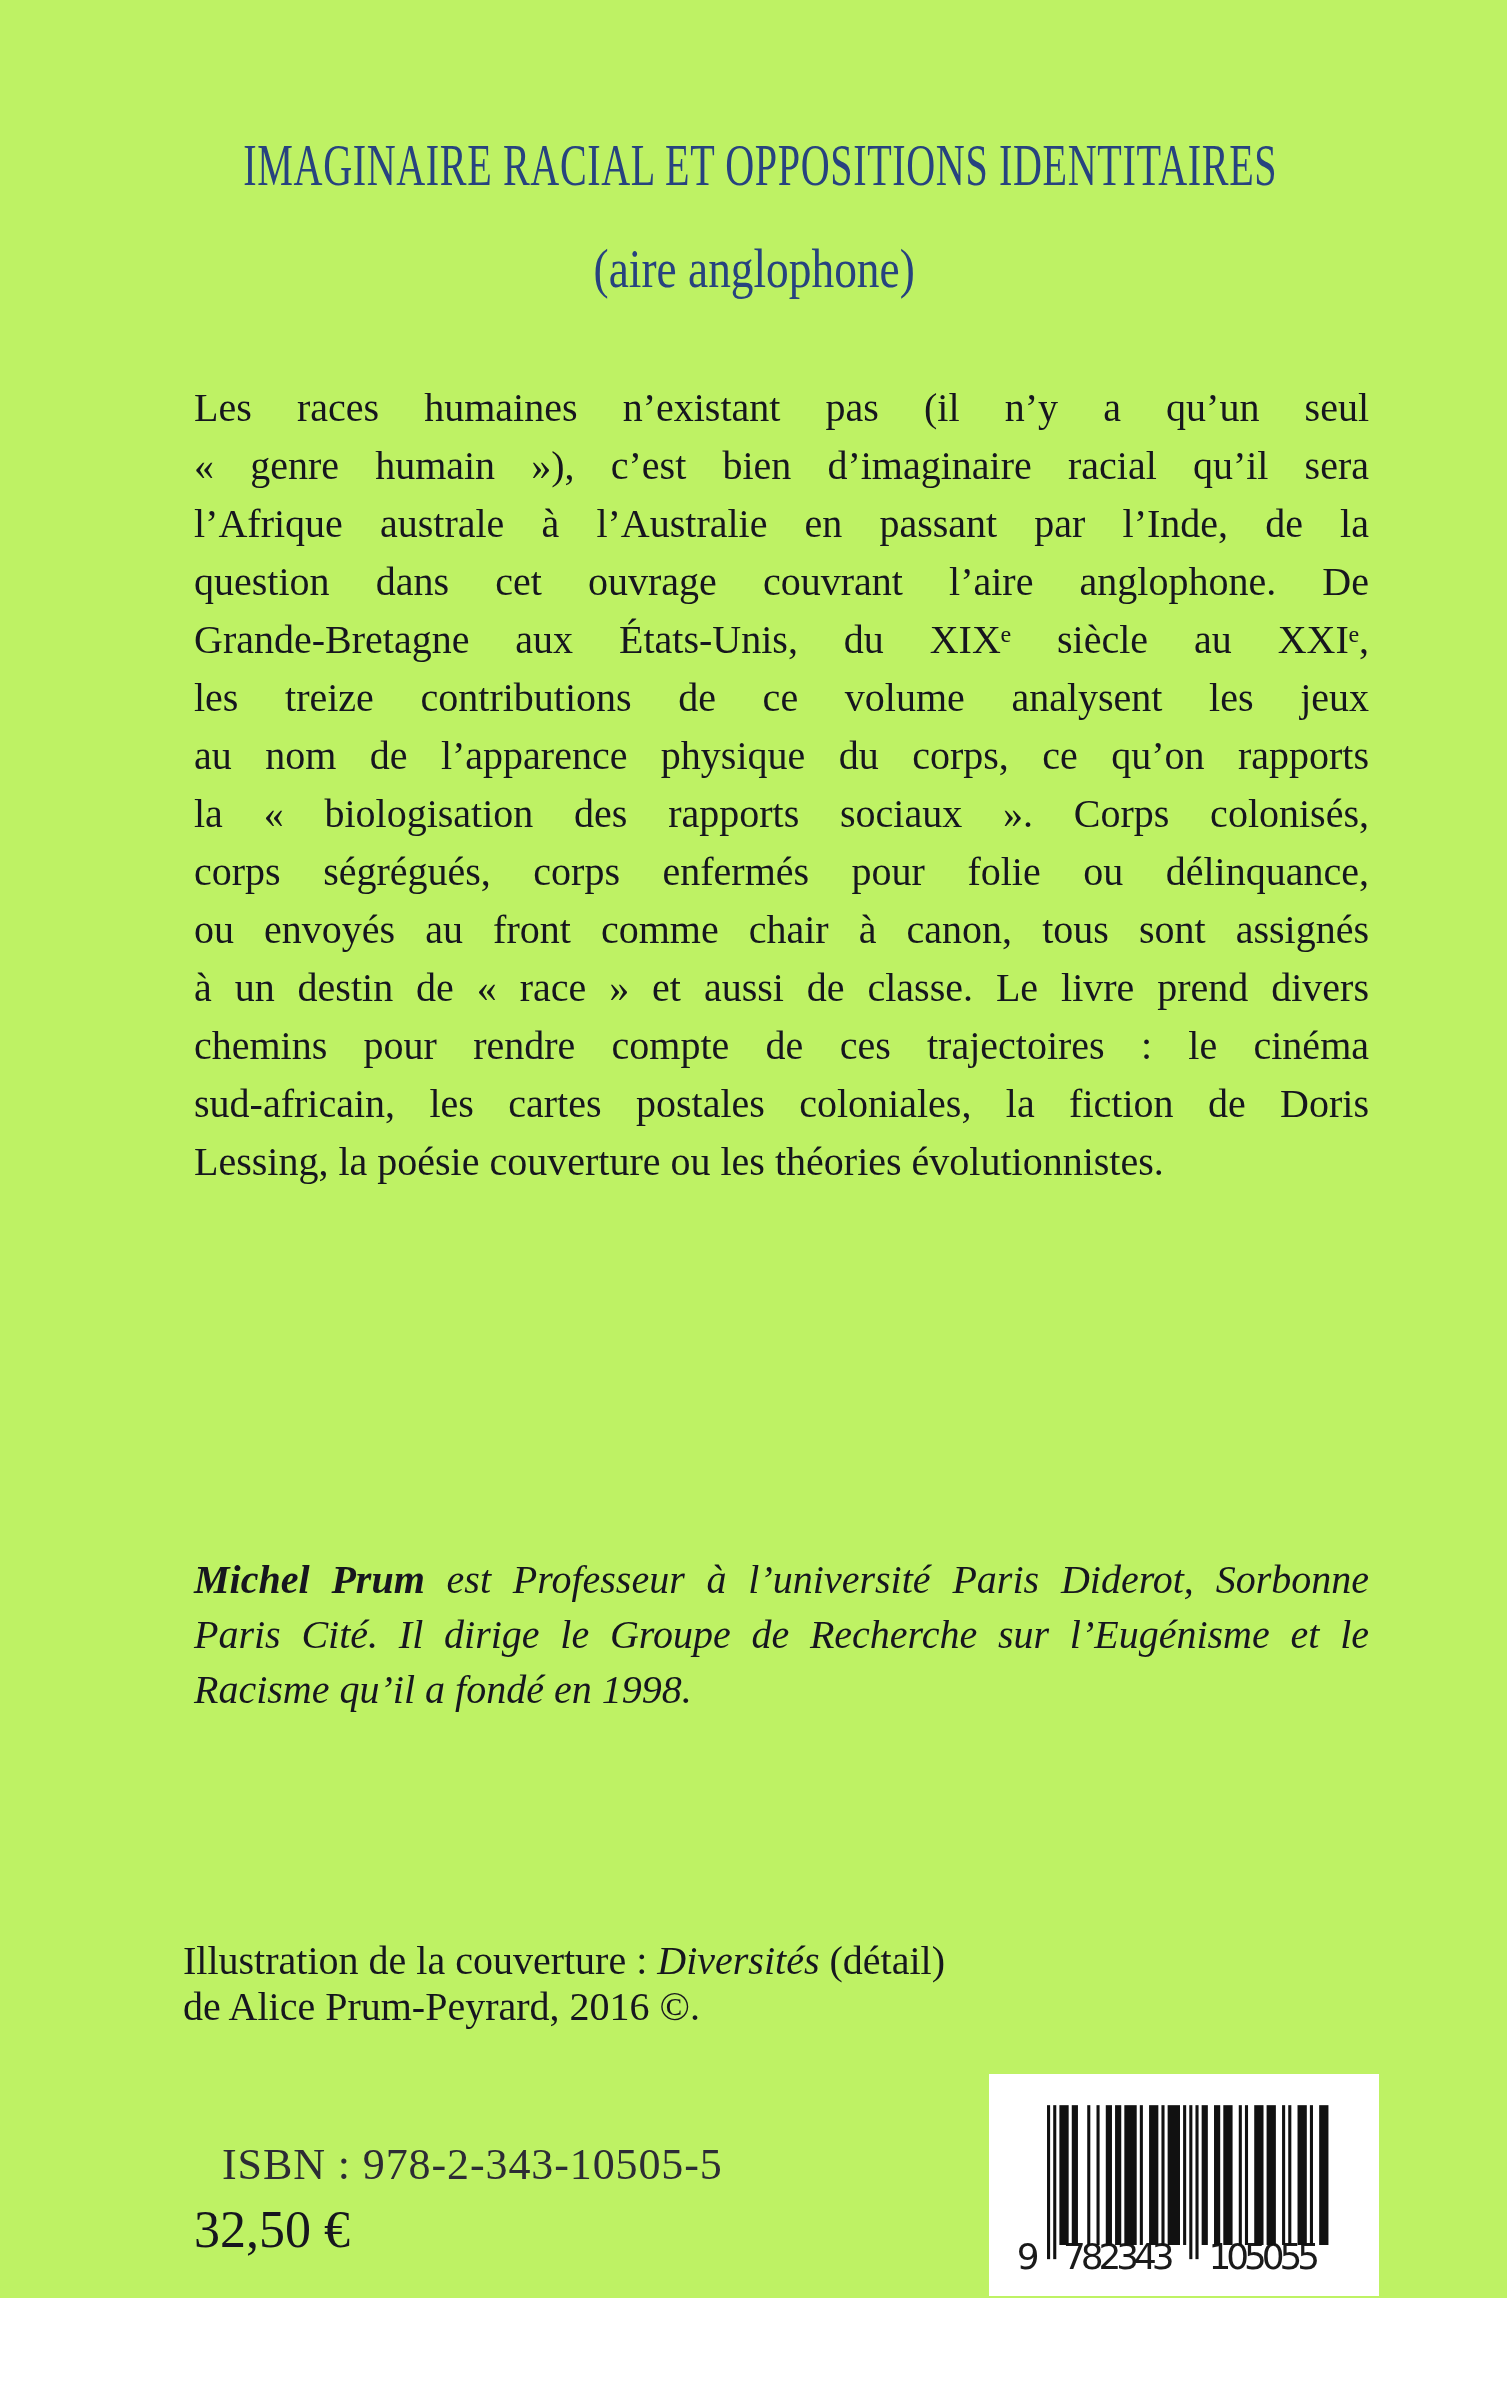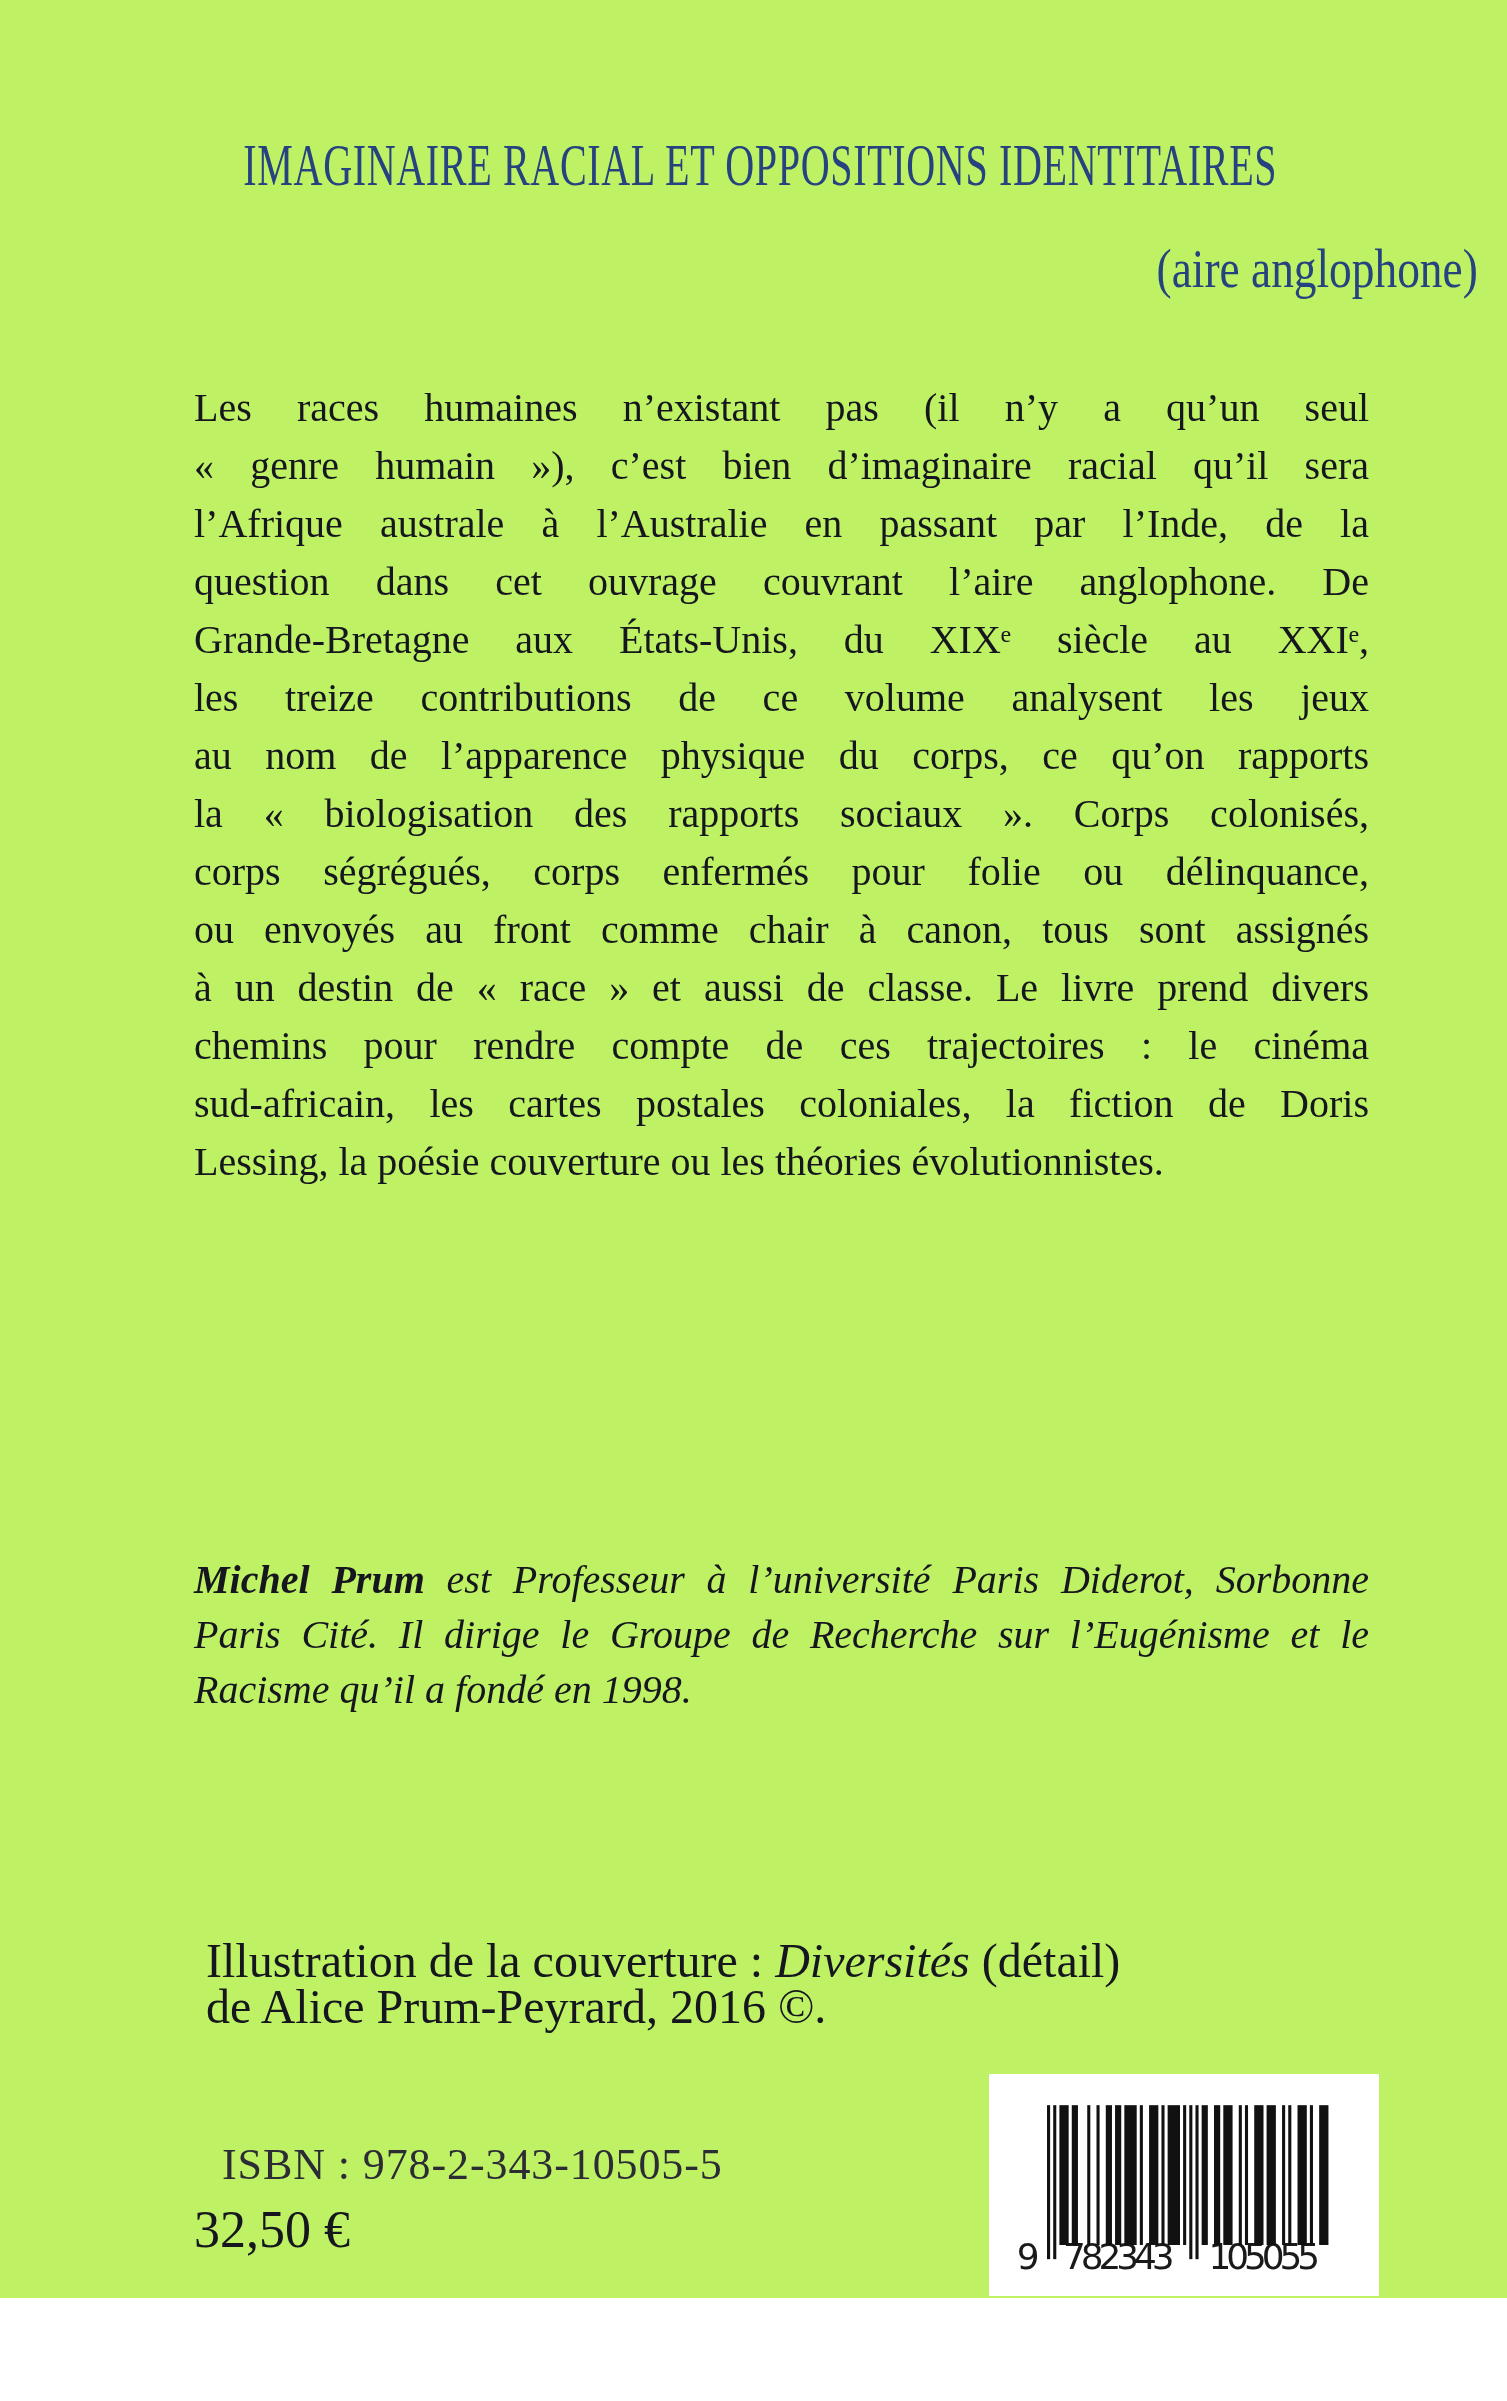--- a/index.html
+++ b/index.html
@@ -15,21 +15,21 @@
   .title{
     position:absolute;top:91px;left:0;right:0;
     text-align:center;
     color:#27437f;
     font-size:59px;font-weight:normal;
     white-space:nowrap;
   }
   .title > span{display:inline-block;transform:scaleX(.68);transform-origin:center;letter-spacing:0.9px;}
   .subtitle{
     position:absolute;top:193px;left:0;right:0;
-    text-align:right;
+    text-align:center;
     color:#27437f;
     font-size:54px;font-weight:normal;
     white-space:nowrap;
   }
   .subtitle > span{display:inline-block;transform:scaleX(.84);transform-origin:center;}
   
   .synopsis{
     position:absolute;left:194px;top:379px;width:1175px;
     font-size:40px;line-height:58px;
   }
@@ -44,22 +44,22 @@
   .bio{
     position:absolute;left:194px;top:1552px;width:1175px;
     font-size:40px;line-height:55px;
     font-style:italic;
     text-align:justify;text-justify:inter-word;
     margin:0;
   }
   .bio strong{font-style:italic;font-weight:bold;}
   
   .credit{
-    position:absolute;left:206px;top:1938px;width:946px;
-    font-size:48px;line-height:46px;
+    position:absolute;left:183px;top:1938px;width:946px;
+    font-size:40px;line-height:46px;
     margin:0;
   }
   .credit .work{font-style:italic;}
   
   .isbn{
     position:absolute;left:204px;top:2141px;
     font-family:Liberation Serif, serif;
     font-size:44px;line-height:47px;
     color:#2c2c34;
     letter-spacing:0.9px;

